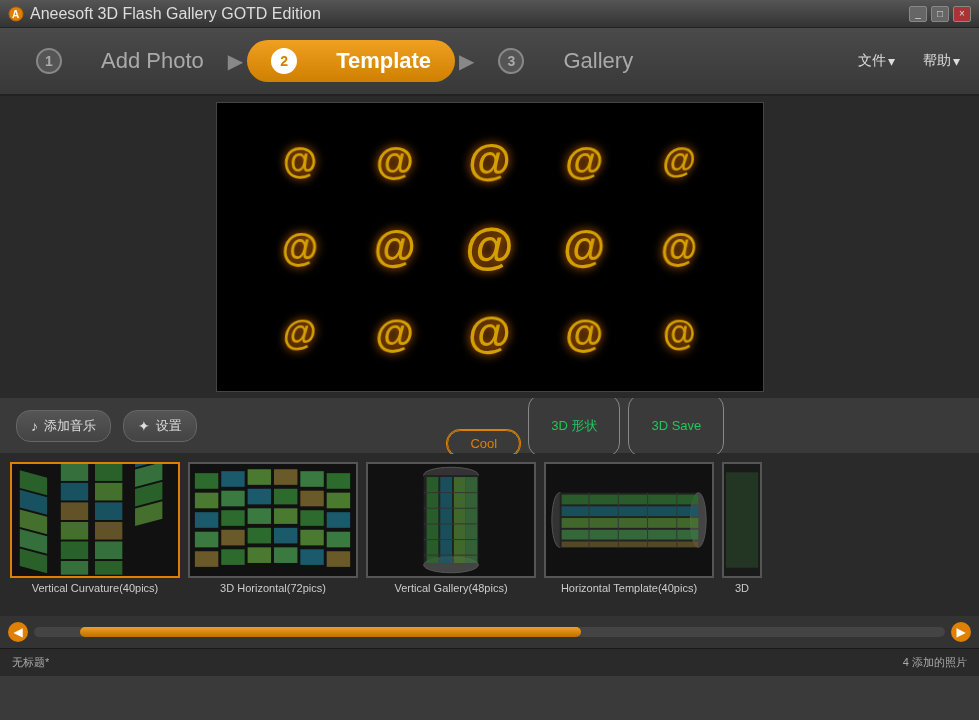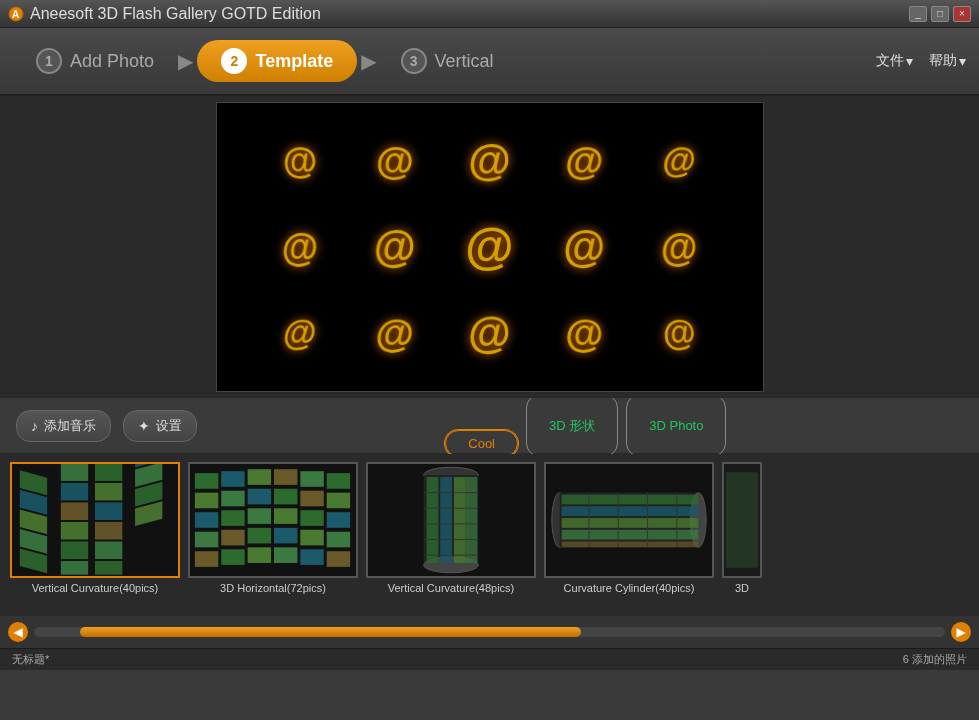--- a/index.html
+++ b/index.html
@@ -80,22 +80,23 @@
       align-items: center;
       justify-content: center;
       font-size: 14px;
       font-weight: bold;
       margin-right: 8px;
       border: 2px solid #888;
       color: #aaa;
       background: #555;
     }
     .step-label {
-      font-size: 18px;
+      font-size: 22px;
       color: #aaa;
+      margin-left: 31px;
     }
     .step-active {
       background: linear-gradient(to bottom, #f0a020, #d08000);
       border-radius: 24px;
       padding: 8px 24px;
     }
     .step-active .step-num {
       background: #fff;
       color: #d08000;
       border-color: #fff;
@@ -116,25 +117,25 @@
       position: absolute;
       right: 100px;
       top: 50%;
       transform: translateY(-50%);
       font-size: 12px;
       color: #ff8c00;
       cursor: pointer;
     }
     #menu-area {
       position: absolute;
-      right: 13px;
+      right: 19px;
       top: 50%;
       transform: translateY(-50%);
       display: flex;
-      gap: 16px;
+      gap: 28px;
       margin-left: 18px;
     }
     .menu-item {
       font-size: 14px;
       color: #ddd;
       cursor: pointer;
       display: flex;
       align-items: center;
       gap: 2px;
     }
@@ -305,21 +306,21 @@
       position: absolute;
       left: 5%;
       width: 55%;
       height: 100%;
       background: linear-gradient(to bottom, #f0a020, #c07000);
       border-radius: 5px;
     }
 
     
     #statusbar {
-      height: 22px;
+      height: 28px;
       background: #2a2a2a;
       display: flex;
       align-items: center;
       padding: 0 12px;
       border-top: 1px solid #1a1a1a;
       font-size: 11px;
       color: #aaa;
     }
     #statusbar-right {
       margin-left: auto;
@@ -374,21 +375,21 @@
         <span>2</span>
       </div>
       <span class="step-label">Template</span>
     </div>
     <span class="step-arrow">▶</span>
 
     <div class="step-item">
       <div class="step-num">
         <span>3</span>
       </div>
-      <span class="step-label">Vertical</span>
+      <span class="step-label">Gallery</span>
     </div>
   </div>
 
   <div id="menu-area">
     <div class="menu-item">
       <span>文件</span>
       <span>▾</span>
     </div>
     <div class="menu-item">
       <span>帮助</span>
@@ -434,21 +435,21 @@
     <span>设置</span>
   </button>
   <div class="cat-tabs">
     <button class="cat-tab active">
       <span>Cool</span>
     </button>
     <button class="cat-tab">
       <span>3D 形状</span>
     </button>
     <button class="cat-tab">
-      <span>3D Photo</span>
+      <span>3D Save</span>
     </button>
   </div>
 </div>
 
 <div id="template-gallery">
 
   <div class="tmpl-item selected">
     <div class="tmpl-thumb">
       <svg width="170" height="116" viewBox="0 0 170 116" xmlns="http://www.w3.org/2000/svg">
         <rect width="170" height="116" fill="#111"></rect>
@@ -550,21 +551,21 @@
         <rect x="88" y="14" width="12" height="88" fill="#4a7a30" opacity="0.8"></rect>
         <rect x="100" y="14" width="12" height="88" fill="#3a7a40" opacity="0.7"></rect>
 
         <line x1="57" y1="30" x2="113" y2="30" stroke="#333" stroke-width="1"></line>
         <line x1="57" y1="46" x2="113" y2="46" stroke="#333" stroke-width="1"></line>
         <line x1="57" y1="62" x2="113" y2="62" stroke="#333" stroke-width="1"></line>
         <line x1="57" y1="78" x2="113" y2="78" stroke="#333" stroke-width="1"></line>
         <line x1="57" y1="94" x2="113" y2="94" stroke="#333" stroke-width="1"></line>
       </svg>
     </div>
-    <span class="tmpl-label">Vertical Curvature(48pics)</span>
+    <span class="tmpl-label">Vertical Gallery(48pics)</span>
   </div>
 
   <div class="tmpl-item">
     <div class="tmpl-thumb">
       <svg width="170" height="116" viewBox="0 0 170 116" xmlns="http://www.w3.org/2000/svg">
         <rect width="170" height="116" fill="#111"></rect>
 
         <ellipse cx="14" cy="58" rx="8" ry="28" fill="#333" stroke="#555" stroke-width="1"></ellipse>
         <rect x="14" y="30" width="142" height="56" fill="#222"></rect>
         <ellipse cx="156" cy="58" rx="8" ry="28" fill="#444" stroke="#555" stroke-width="1"></ellipse>
@@ -574,21 +575,21 @@
         <rect x="16" y="56" width="140" height="10" fill="#4a7a30" opacity="0.8"></rect>
         <rect x="16" y="68" width="140" height="10" fill="#3a7a40" opacity="0.8"></rect>
         <rect x="16" y="80" width="140" height="6" fill="#6a5a2a" opacity="0.7"></rect>
 
         <line x1="44" y1="30" x2="44" y2="86" stroke="#333" stroke-width="1"></line>
         <line x1="74" y1="30" x2="74" y2="86" stroke="#333" stroke-width="1"></line>
         <line x1="104" y1="30" x2="104" y2="86" stroke="#333" stroke-width="1"></line>
         <line x1="134" y1="30" x2="134" y2="86" stroke="#333" stroke-width="1"></line>
       </svg>
     </div>
-    <span class="tmpl-label">Curvature Cylinder(40pics)</span>
+    <span class="tmpl-label">Horizontal Template(40pics)</span>
   </div>
 
   <div class="tmpl-item" style="width:40px;overflow:hidden;">
     <div class="tmpl-thumb" style="width:40px;">
       <svg width="40" height="116" viewBox="0 0 40 116" xmlns="http://www.w3.org/2000/svg">
         <rect width="40" height="116" fill="#1a1a1a"></rect>
         <rect x="2" y="5" width="36" height="106" fill="#2a4a2a" opacity="0.6"></rect>
       </svg>
     </div>
     <span class="tmpl-label" style="width:40px;overflow:hidden;white-space:nowrap;">3D</span>
@@ -598,14 +599,14 @@
 <div id="scroll-area">
   <div class="scroll-arrow">◀</div>
   <div class="scroll-track">
     <div class="scroll-thumb"></div>
   </div>
   <div class="scroll-arrow">▶</div>
 </div>
 
 <div id="statusbar">
   <span>无标题*</span>
-  <span id="statusbar-right">6 添加的照片</span>
+  <span id="statusbar-right">4 添加的照片</span>
 </div>
 
 </body></html>

